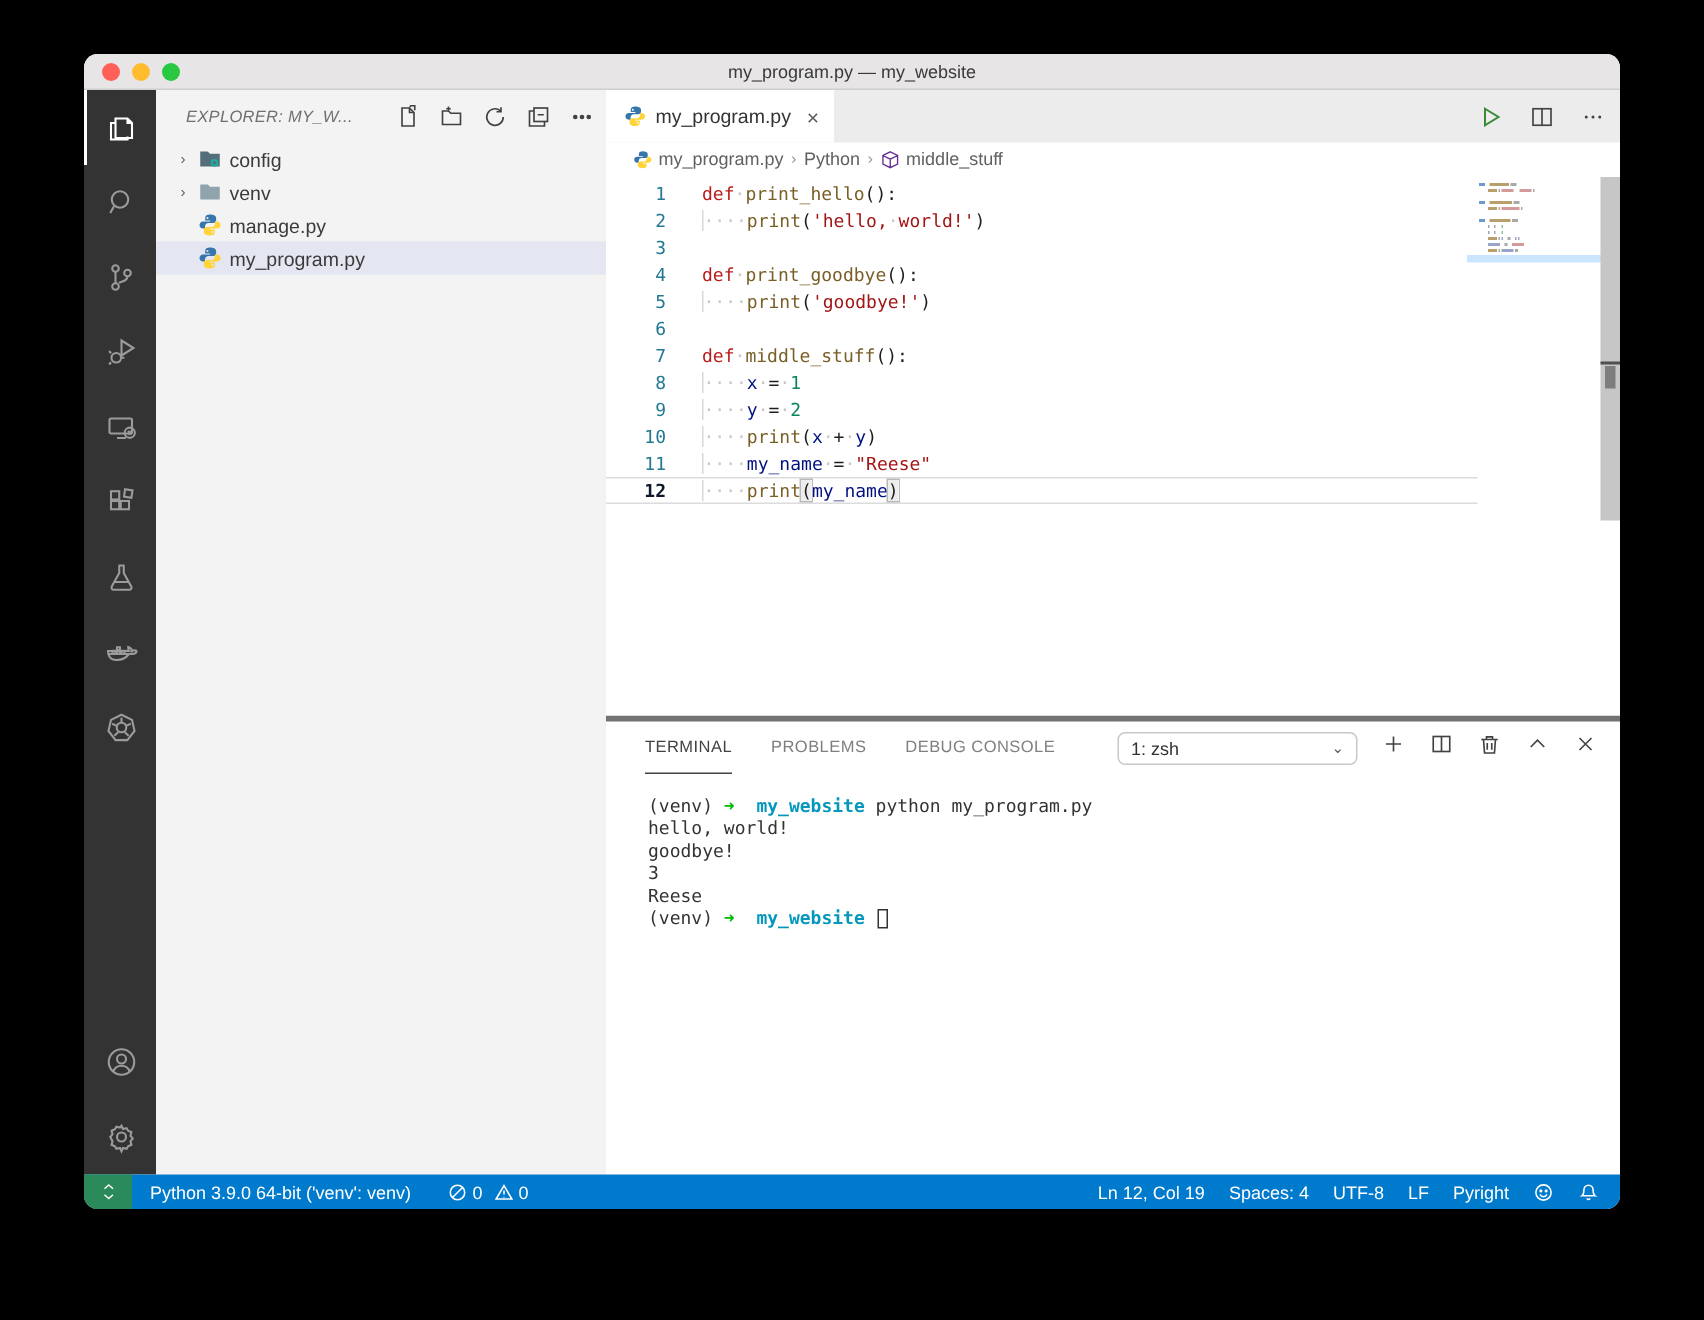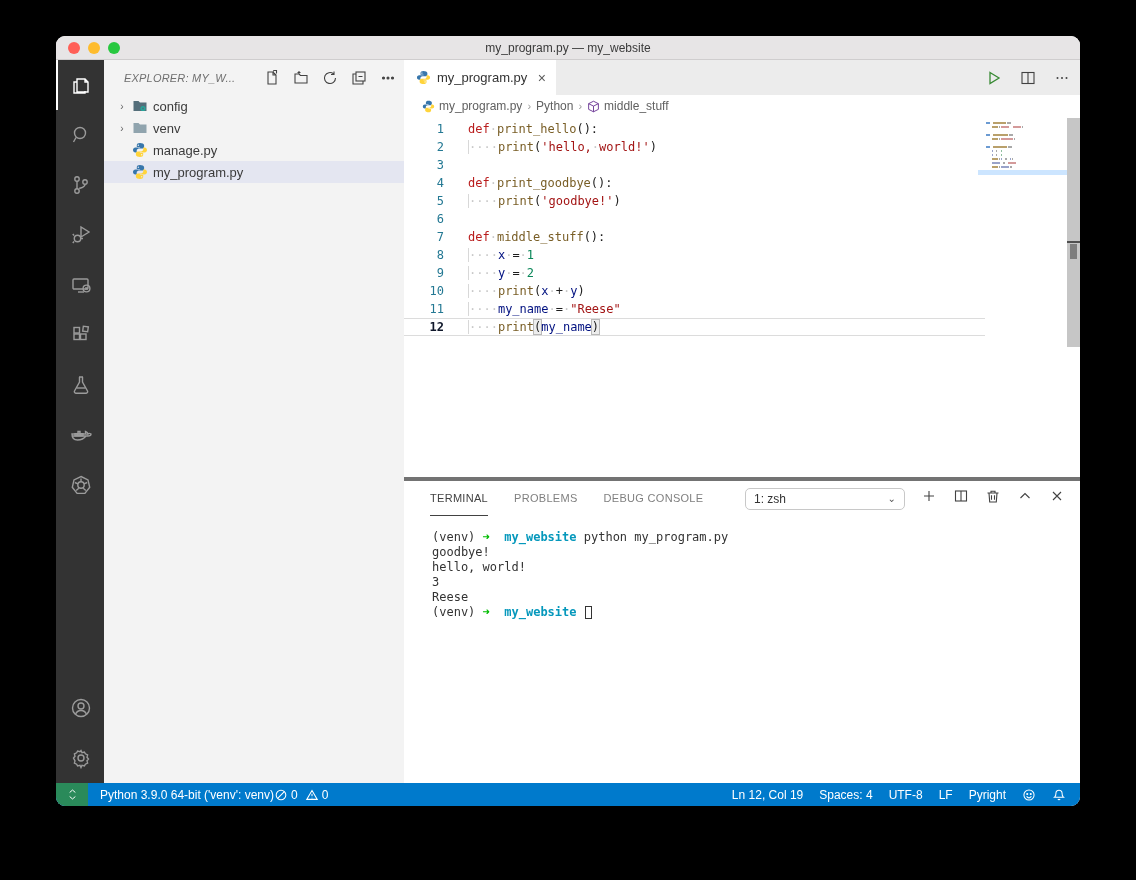--- a/index.html
+++ b/index.html
@@ -105,21 +105,21 @@
   .cursor { display:inline-block; width:7px; height:13px; border:1px solid #333;
             vertical-align:middle; margin-left:1px; }
 
   
   .statusbar { position:absolute; left:0; bottom:0; width:1024px; height:23px;
                background:#007acc; color:#fff; display:flex; align-items:center;
                font-size:12px; }
   .remote-ind { width:32px; height:23px; background:#2a8a5a; display:flex;
                 align-items:center; justify-content:center; flex:none; cursor:pointer; }
   .sb-item { display:flex; align-items:center; gap:4px; cursor:pointer; white-space:nowrap; }
-  .sb-left { display:flex; align-items:center; gap:0; margin-left:12px; }
+  .sb-left { display:flex; align-items:center; gap:24px; margin-left:12px; }
   .sb-right { margin-left:auto; display:flex; align-items:center; gap:16px; margin-right:14px; }
   .statusbar svg { width:14px; height:14px; stroke:#fff; fill:none; stroke-width:1.2; }
   .probs { display:flex; align-items:center; gap:3px; }
 </style>
 </head>
 <body>
 
 <div class="window">
 
   <div class="titlebar">
@@ -380,22 +380,22 @@
             <svg viewBox="0 0 16 16">
                 <path d="M3.5 10l4.5-4.5L12.5 10"></path>
               </svg>
             <svg viewBox="0 0 16 16">
                 <path d="M4 4l8 8 M12 4l-8 8"></path>
               </svg>
           </div>
         </div>
         <div class="terminal" id="terminal">
             <div class="t-line"><span class="tb">(venv) </span><span class="tg">➜</span><span class="tb">  </span><span class="tc">my_website</span><span class="tb"> python my_program.py</span></div>
+            <div class="t-line"><span class="tb">hello, world!</span></div>
             <div class="t-line"><span class="tb">goodbye!</span></div>
-            <div class="t-line"><span class="tb">hello, world!</span></div>
             <div class="t-line"><span class="tb">3</span></div>
             <div class="t-line"><span class="tb">Reese</span></div>
             <div class="t-line"><span class="tb">(venv) </span><span class="tg">➜</span><span class="tb">  </span><span class="tc">my_website</span><span class="tb"> </span><span class="cursor"></span></div>
           </div>
       </div>
     </div>
   </div>
 
   <div class="statusbar">
     <div class="remote-ind">

